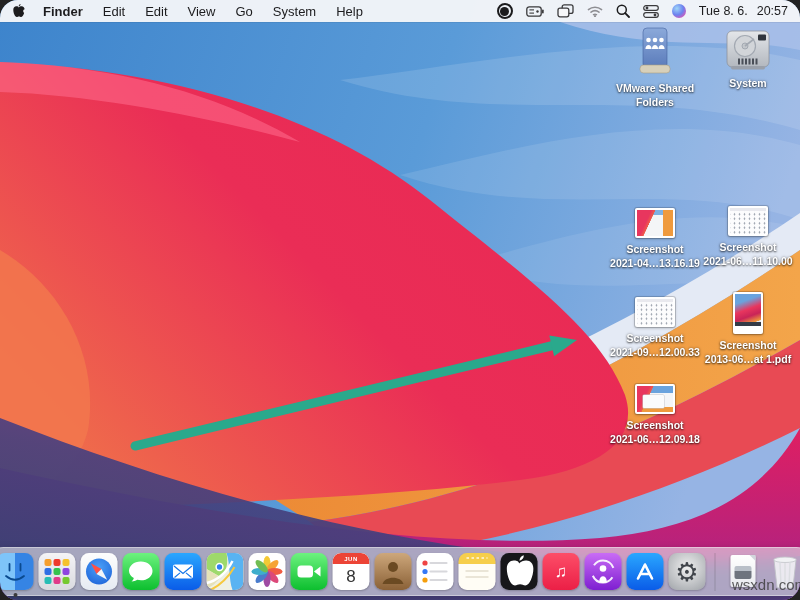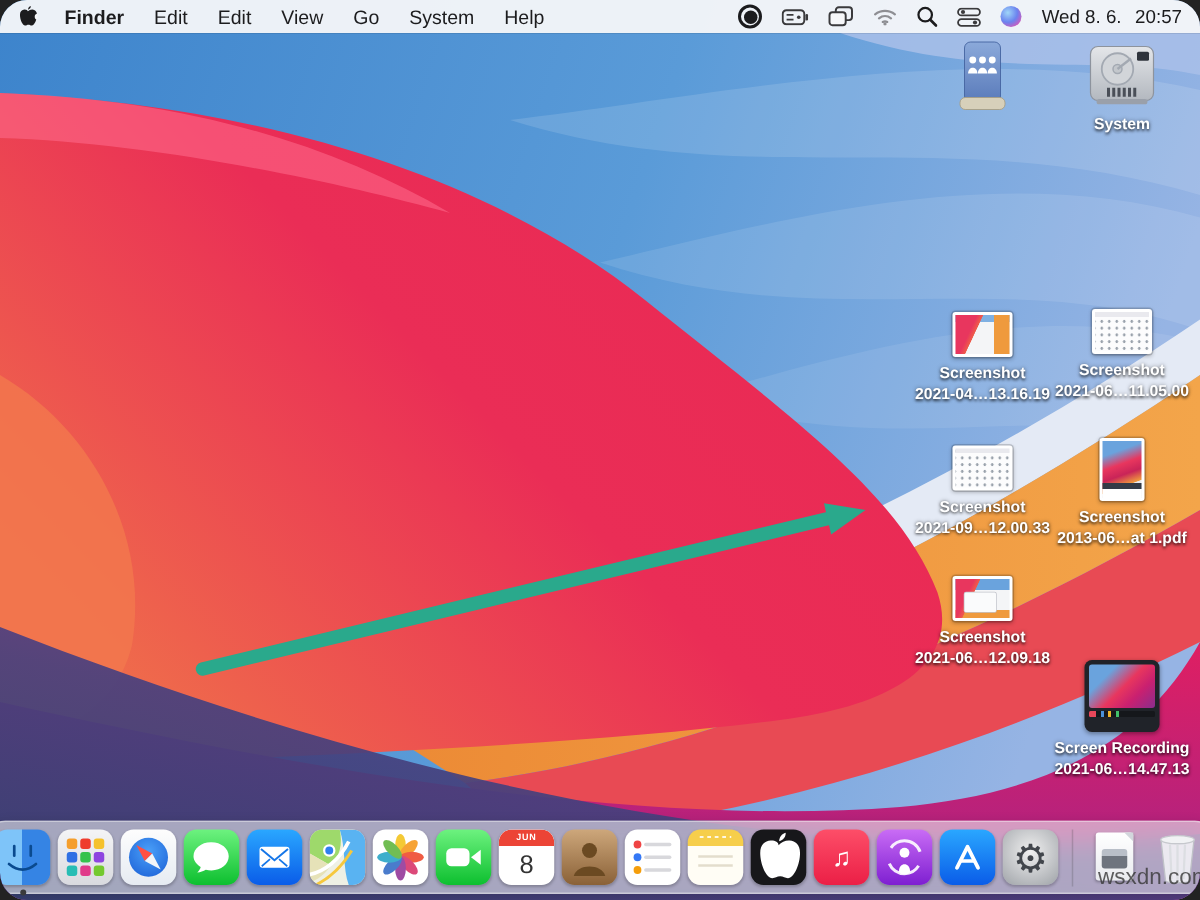--- a/index.html
+++ b/index.html
@@ -230,21 +230,21 @@
           <rect x=".7" y=".7" width="14.6" height="4.6" rx="2.3" fill="none" stroke="#3a3a3c" stroke-width="1.2"></rect>
           <circle cx="4" cy="3" r="1.4" fill="#3a3a3c"></circle>
           <rect x=".7" y="7.7" width="14.6" height="4.6" rx="2.3" fill="none" stroke="#3a3a3c" stroke-width="1.2"></rect>
           <circle cx="12" cy="10" r="1.4" fill="#3a3a3c"></circle>
         </svg>
       </span>
       <span class="sicon">
           <span class="siri"></span>
         </span>
       <span class="clock">
-        <span>Wed 8. 6.</span>
+        <span>Tue 8. 6.</span>
         <span>20:57</span>
       </span>
     </div>
   </header>
 
   <div class="dicon" style="left:610px;top:27px">
     <svg width="48" height="50" viewBox="0 0 48 50">
       <defs>
           <linearGradient id="gVm" x1="0" y1="0" x2="0" y2="1">
         <stop offset="0" stop-color="#8ba9da"></stop>
@@ -255,20 +255,24 @@
       <g fill="#fff">
         <circle cx="17.5" cy="13" r="2.3"></circle>
           <path d="M14.4,22 C14.4,16.8 20.6,16.8 20.6,22 Z"></path>
         <circle cx="24" cy="13" r="2.3"></circle>
           <path d="M20.9,22 C20.9,16.8 27.1,16.8 27.1,22 Z"></path>
         <circle cx="30.5" cy="13" r="2.3"></circle>
           <path d="M27.4,22 C27.4,16.8 33.6,16.8 33.6,22 Z"></path>
       </g>
       <rect x="9" y="38" width="30" height="8" rx="3.5" fill="#d7d0ba" stroke="#a79e85" stroke-width=".6"></rect>
     </svg>
+    <div class="dlabel">
+      <span>VMware Shared</span>
+        <span>Folders</span>
+    </div>
   </div>
 
   <div class="dicon" style="left:703px;top:30px">
     <svg width="46" height="42" viewBox="0 0 46 42">
       <defs>
           <linearGradient id="gHd" x1="0" y1="0" x2="0" y2="1">
         <stop offset="0" stop-color="#e4e6e9"></stop>
             <stop offset="1" stop-color="#b3b8bf"></stop>
           </linearGradient>
         </defs>
@@ -302,21 +306,21 @@
         <span>2021-04…13.16.19</span>
     </div>
   </div>
 
   <div class="dicon" style="left:703px;top:206px">
     <div class="thumb t-land">
         <div class="inner bg-win"></div>
       </div>
     <div class="dlabel">
       <span>Screenshot</span>
-        <span>2021-06…11.05.00</span>
+        <span>2021-06…11.10.00</span>
     </div>
   </div>
 
   <div class="dicon" style="left:610px;top:297px">
     <div class="thumb t-land">
         <div class="inner bg-win"></div>
       </div>
     <div class="dlabel">
       <span>Screenshot</span>
         <span>2021-09…12.00.33</span>
@@ -338,30 +342,20 @@
       <div class="inner bg-desk2">
           <div class="win"></div>
         </div>
     </div>
     <div class="dlabel">
       <span>Screenshot</span>
         <span>2021-06…12.09.18</span>
     </div>
   </div>
 
-  <div class="dicon" style="left:703px;top:440px">
-    <div class="rec-thumb">
-      <div class="rec-inner"></div>
-        <div class="rec-bar"></div>
-    </div>
-    <div class="dlabel">
-      <span>Screen Recording</span>
-        <span>2021-06…14.47.13</span>
-    </div>
-  </div>
 
   <nav class="dock">
     <div class="dapp">
       <div class="di i-finder">
         <svg viewBox="0 0 37 37">
           <line x1="13" y1="11" x2="13" y2="17.5" stroke="#0a4a8f" stroke-width="1.8" stroke-linecap="round"></line>
           <line x1="24" y1="11" x2="24" y2="17.5" stroke="#0a4a8f" stroke-width="1.8" stroke-linecap="round"></line>
           <path d="M9.5,23 Q18.5,30.5 27.5,23" fill="none" stroke="#0a4a8f" stroke-width="1.8" stroke-linecap="round"></path>
         </svg>
       </div>

